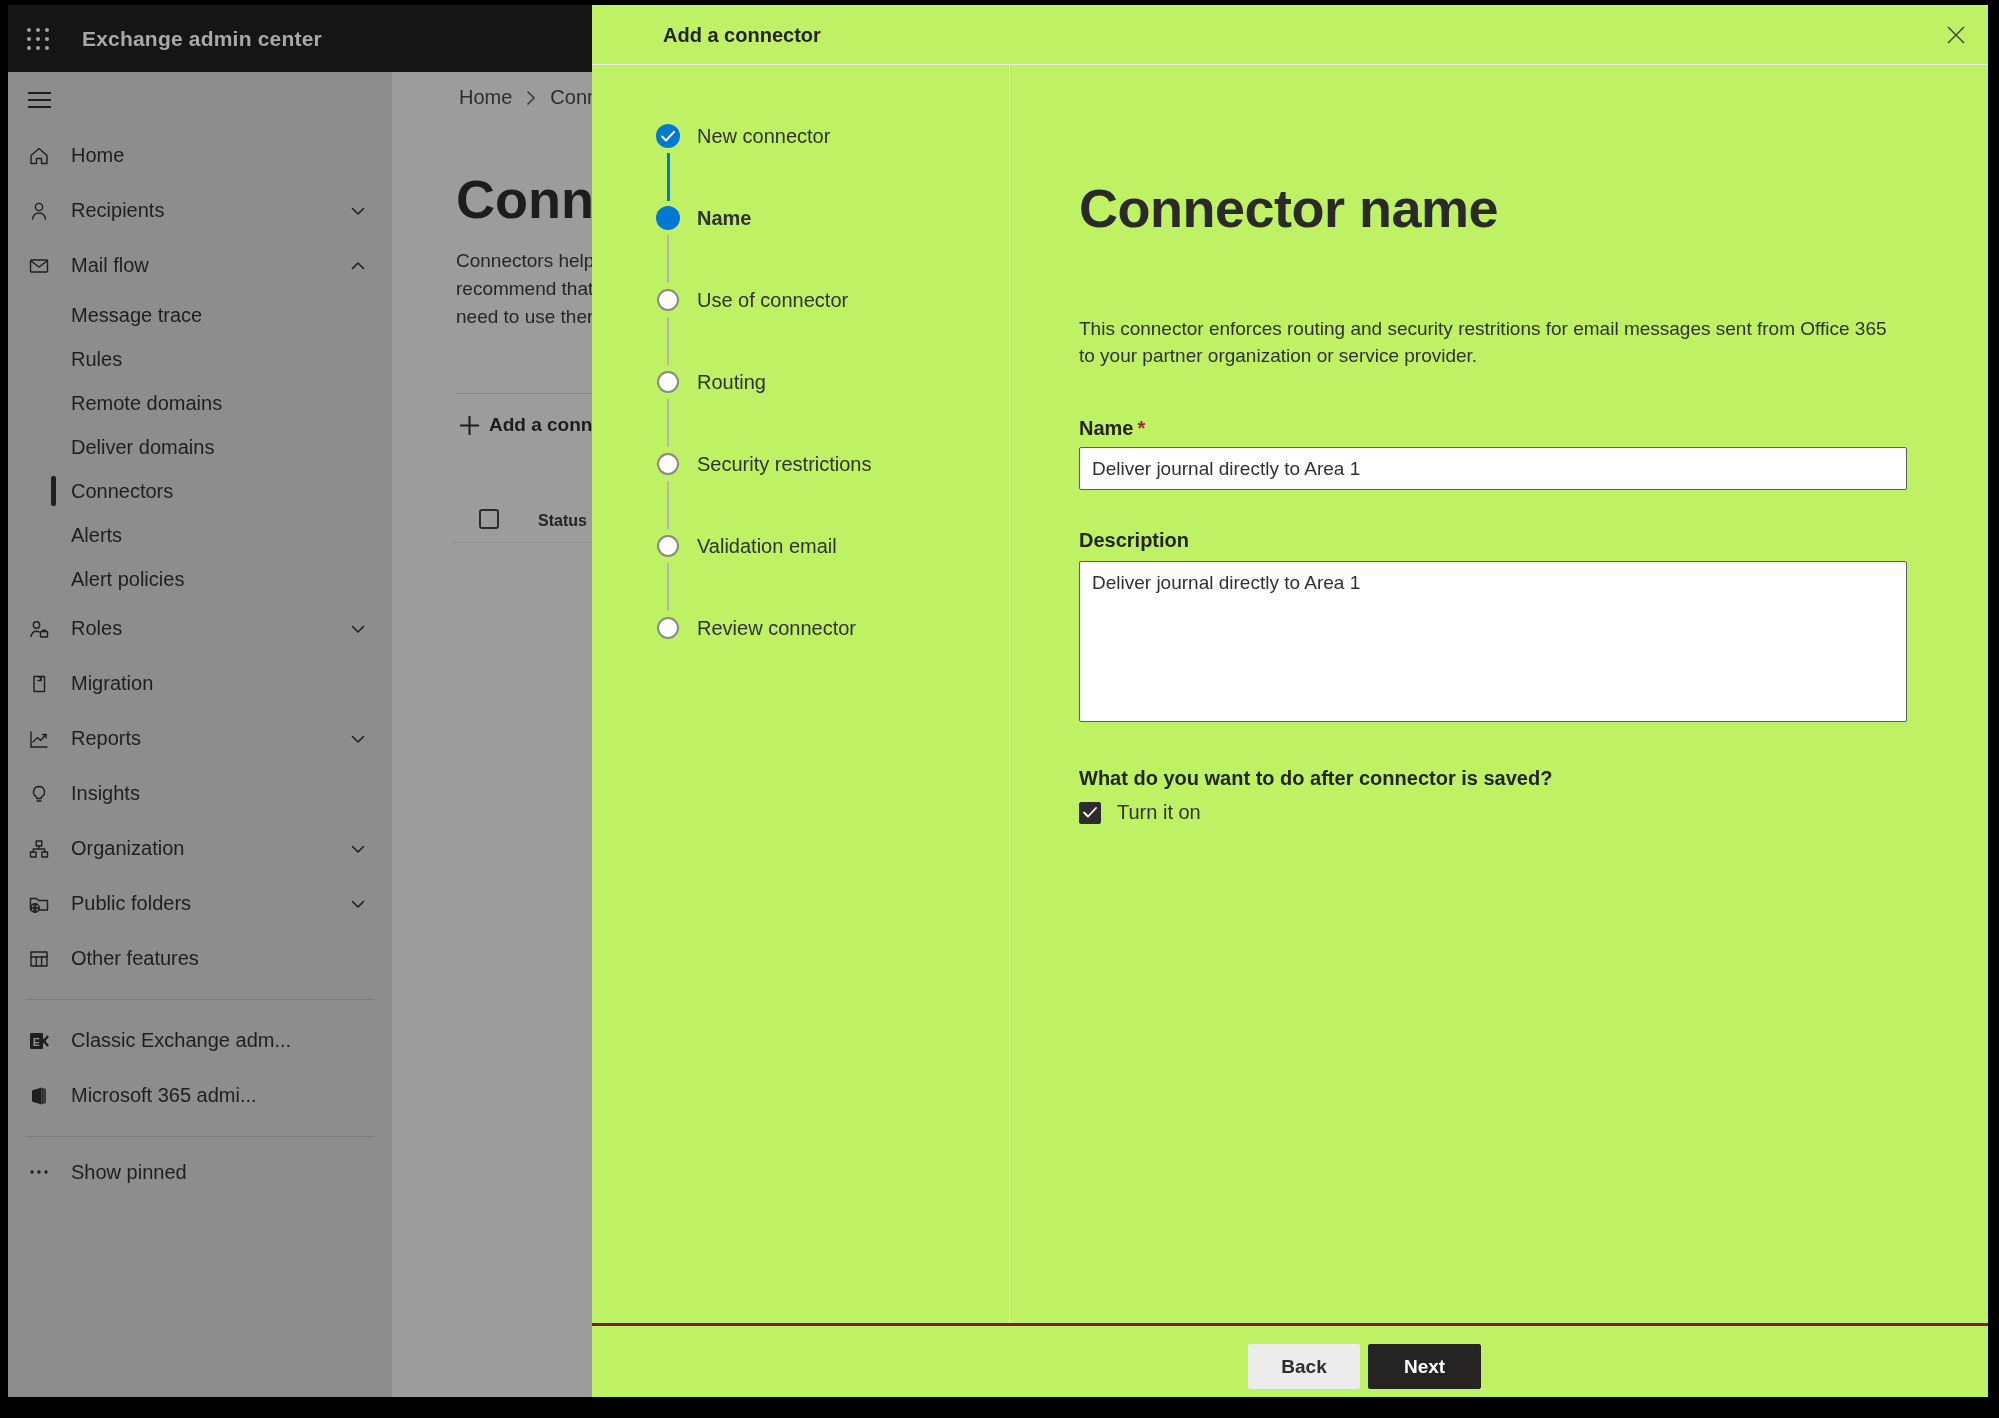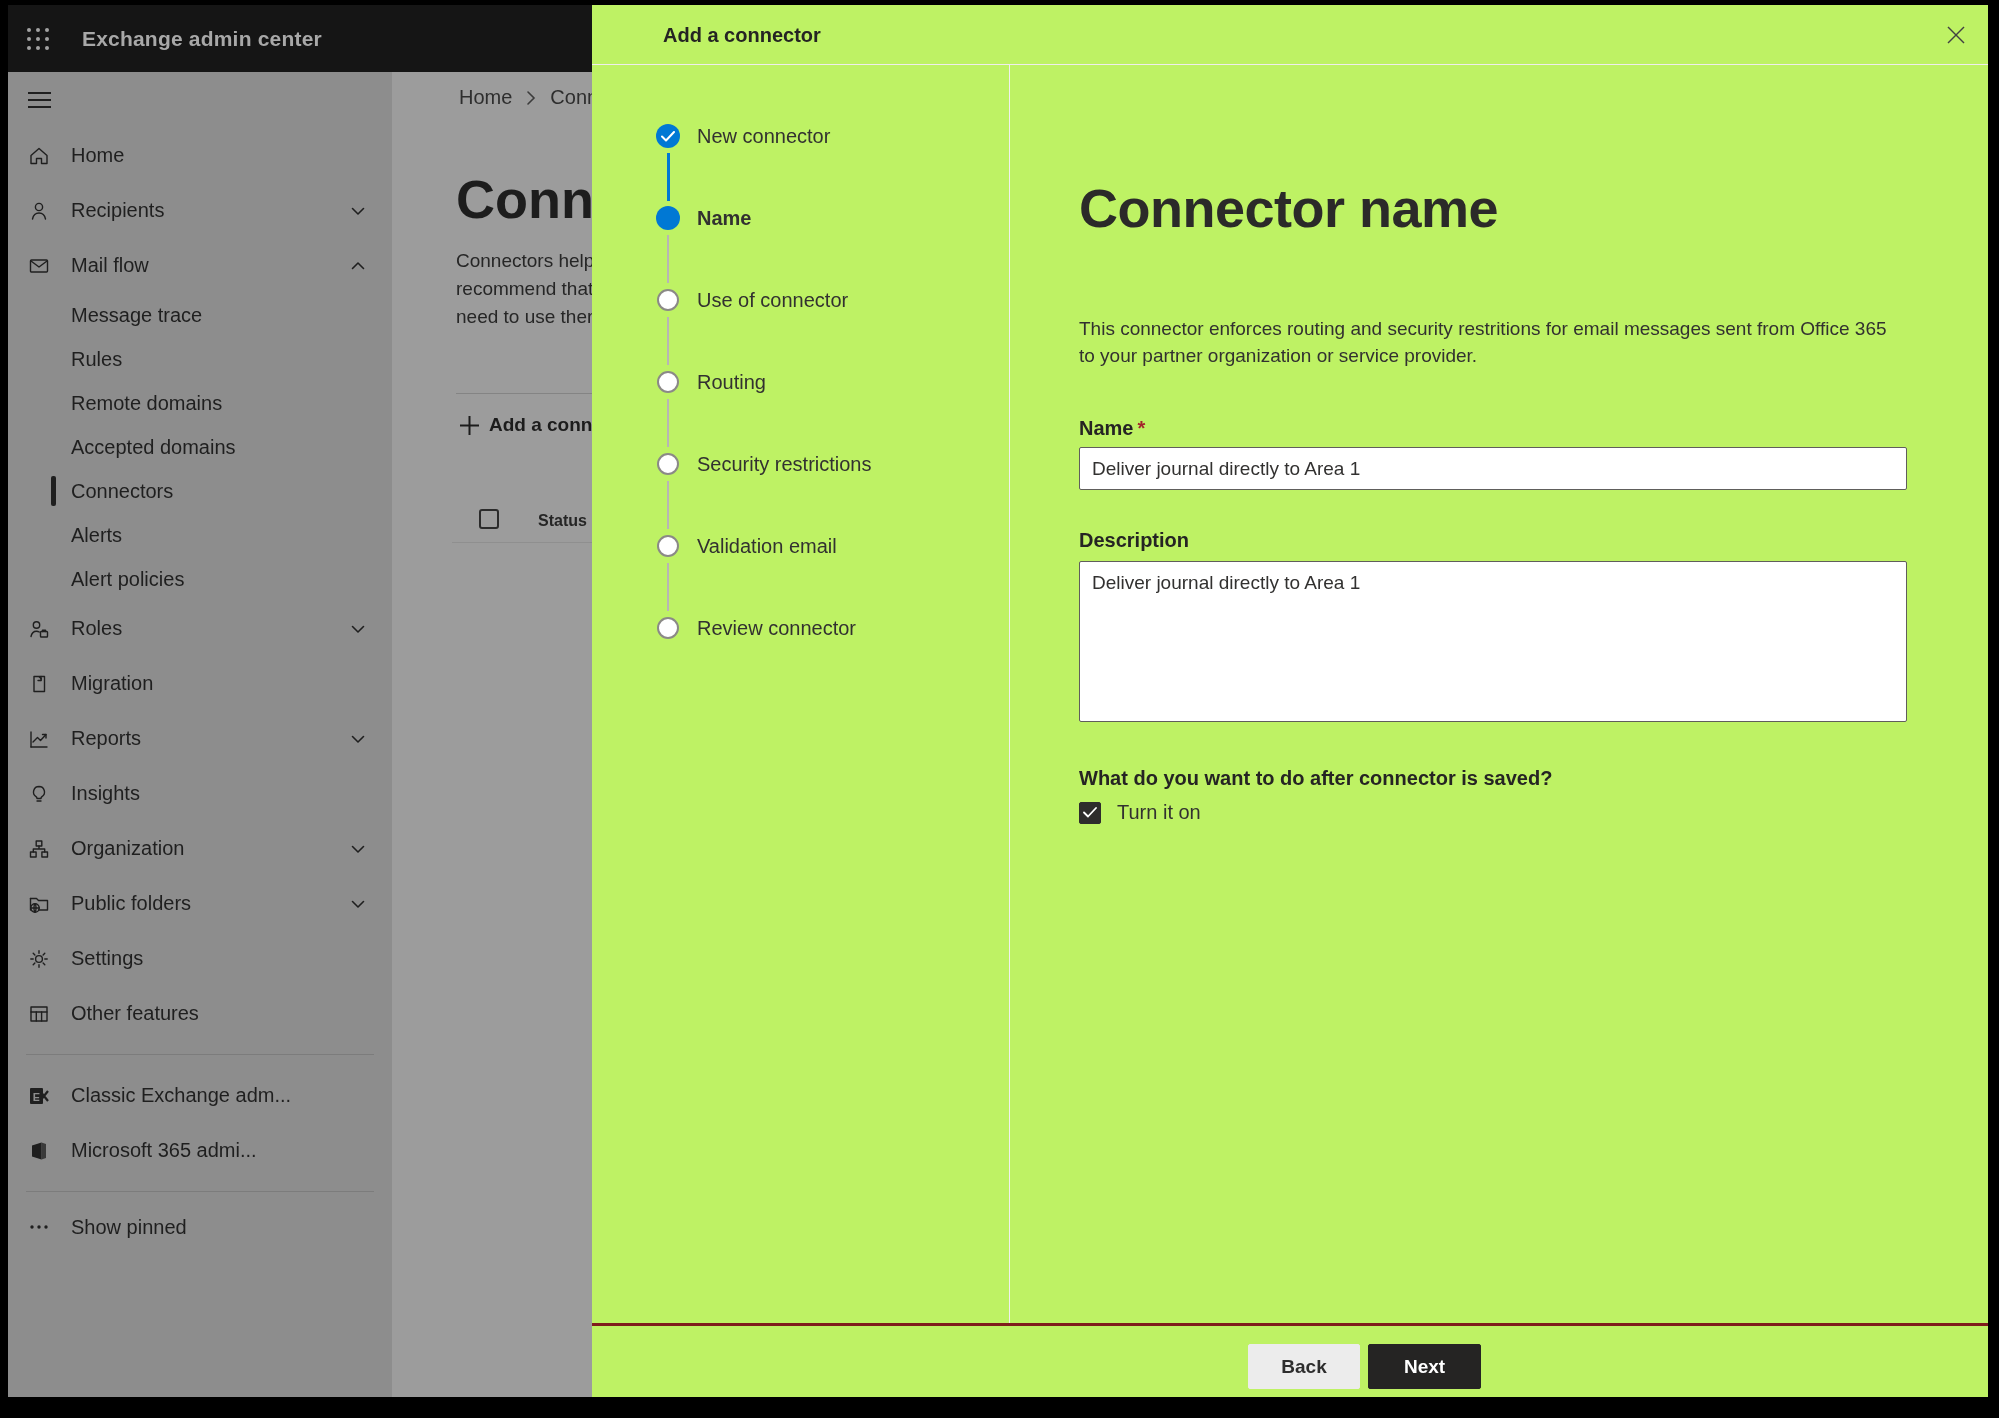--- a/index.html
+++ b/index.html
@@ -137,21 +137,21 @@
         <div class="nav-sub">
           <span class="lbl">Message trace</span>
         </div>
         <div class="nav-sub">
           <span class="lbl">Rules</span>
         </div>
         <div class="nav-sub">
           <span class="lbl">Remote domains</span>
         </div>
         <div class="nav-sub">
-          <span class="lbl">Accepted domains</span>
+          <span class="lbl">Deliver domains</span>
         </div>
         <div class="nav-sub selected">
           <span class="lbl">Connectors</span>
         </div>
         <div class="nav-sub">
           <span class="lbl">Alerts</span>
         </div>
         <div class="nav-sub">
           <span class="lbl">Alert policies</span>
         </div>
@@ -223,29 +223,20 @@
               <path d="M2.5 5.5h6l2 2h9v9.5h-9"></path>
               <path d="M2.5 5.5V17"></path>
               <circle cx="7" cy="15" r="4.2"></circle>
               <path d="M2.8 15h8.4M7 10.8c1.4 1.2 1.4 7.2 0 8.4-1.4-1.2-1.4-7.2 0-8.4z"></path>
             </svg>
           </span>
           <span class="lbl">Public folders</span>
           <span class="chev"><svg width="16" height="16" viewBox="0 0 16 16">
               <path d="M2.5 5.5L8 11l5.5-5.5" stroke="#1f1f1f" stroke-width="1.6" fill="none" stroke-linecap="round" stroke-linejoin="round"></path>
             </svg></span>
-        </div>
-        <div class="nav-item">
-          <span class="icon">
-            <svg class="ln" width="22" height="22" viewBox="0 0 22 22">
-              <circle cx="11" cy="11" r="3.4"></circle>
-              <path d="M11 2.8v2.4M11 16.8v2.4M2.8 11h2.4M16.8 11h2.4M5.2 5.2l1.7 1.7M15.1 15.1l1.7 1.7M16.8 5.2l-1.7 1.7M6.9 15.1l-1.7 1.7"></path>
-            </svg>
-          </span>
-          <span class="lbl">Settings</span>
         </div>
         <div class="nav-item">
           <span class="icon">
             <svg class="ln" width="22" height="22" viewBox="0 0 22 22">
               <rect x="3" y="4" width="16" height="14"></rect>
               <line x1="3" y1="9" x2="19" y2="9"></line>
               <line x1="8.3" y1="9" x2="8.3" y2="18"></line>
               <line x1="13.6" y1="9" x2="13.6" y2="18"></line>
             </svg>
           </span>

